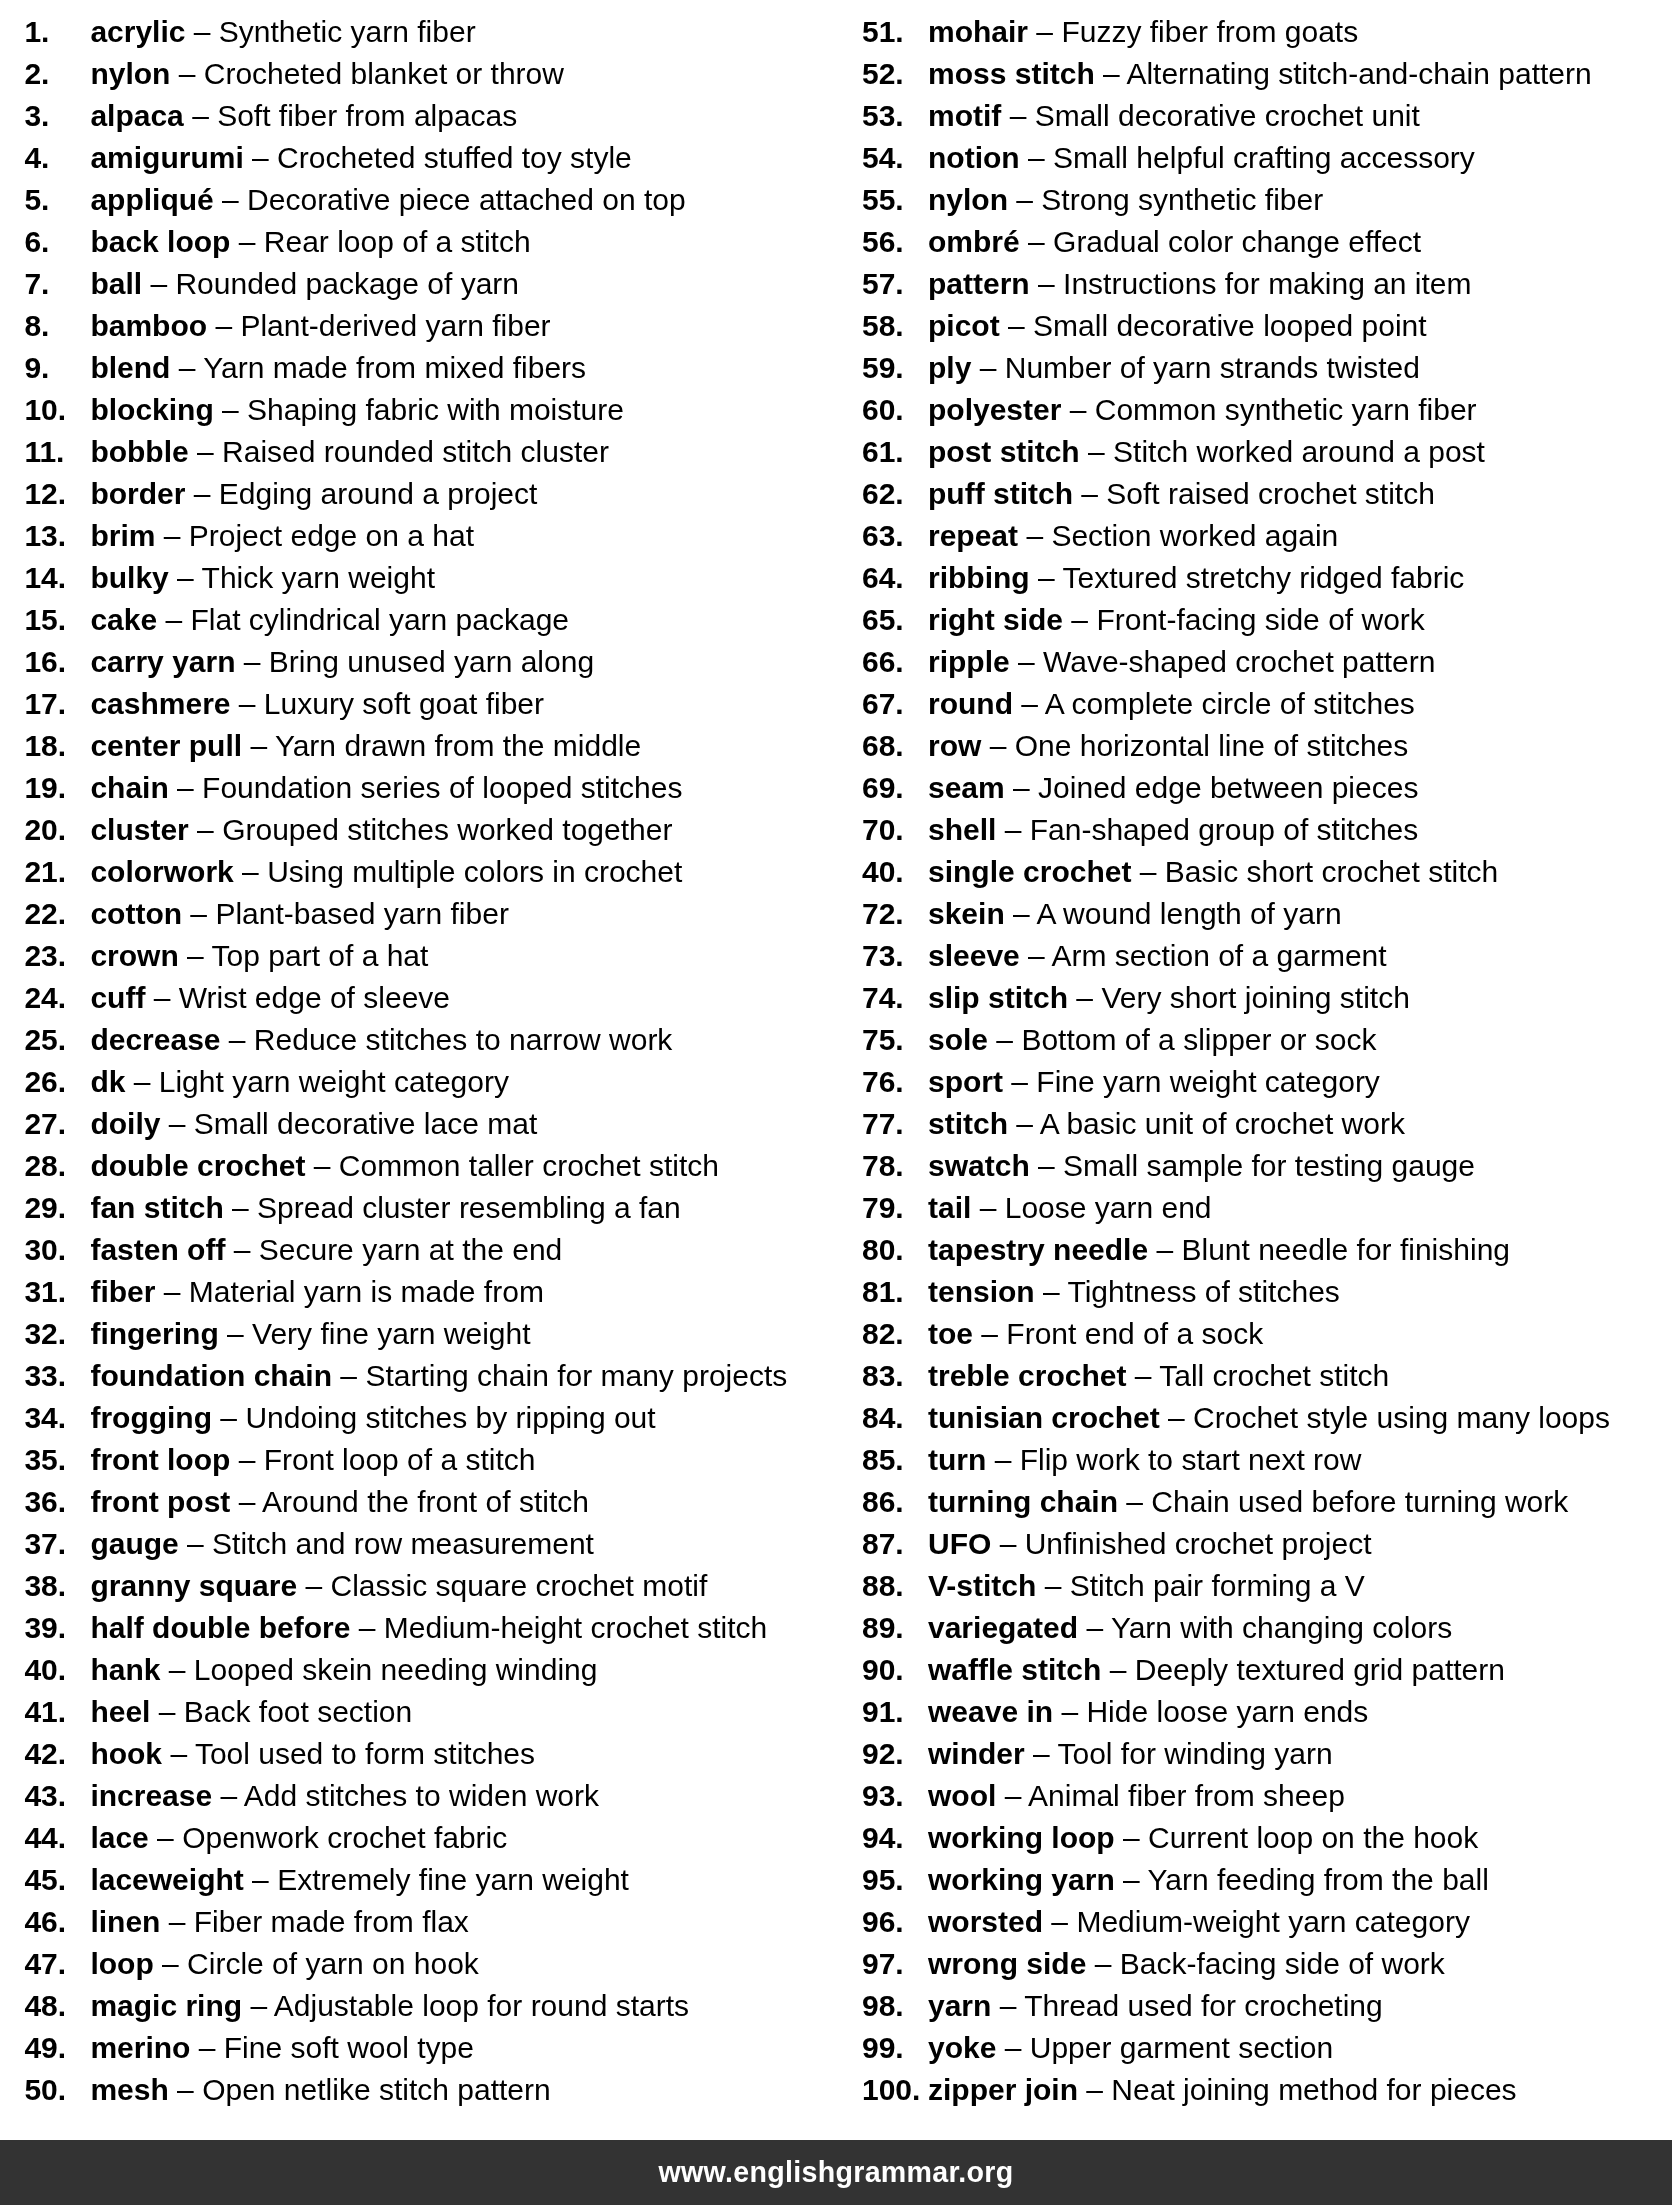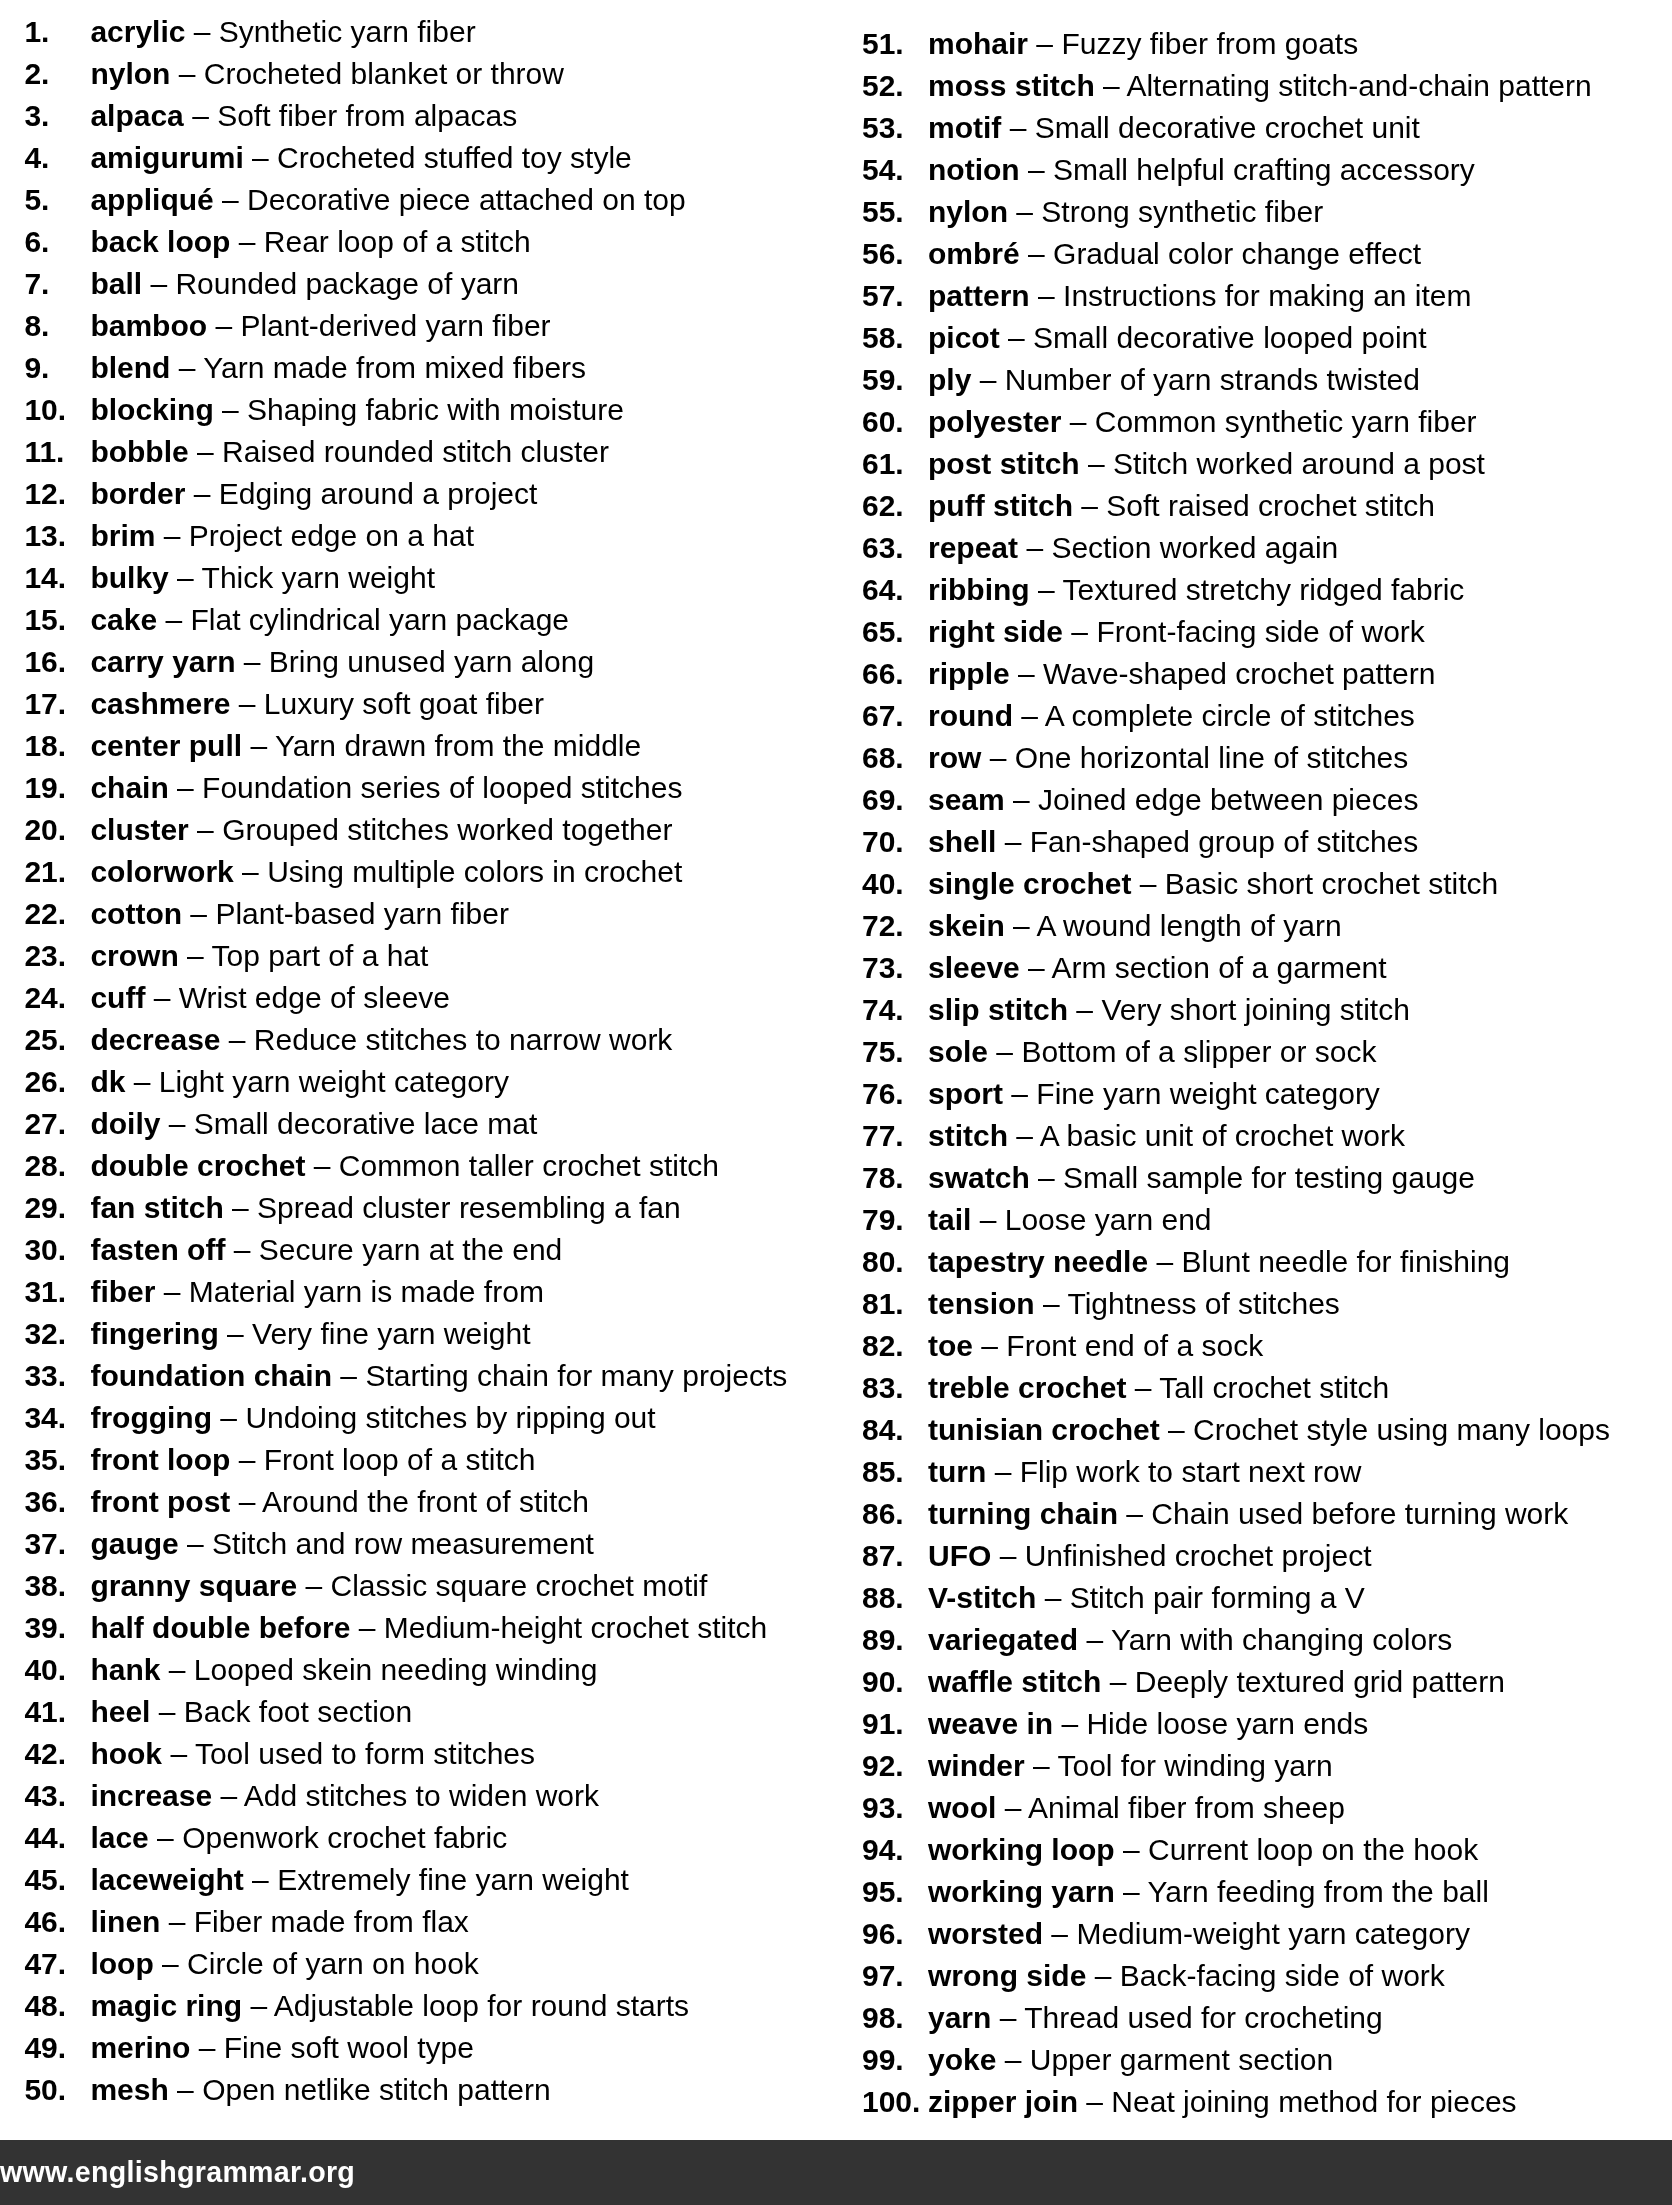--- a/index.html
+++ b/index.html
@@ -13,21 +13,21 @@
   }
   .columns {
     position: absolute;
     top: 11px;
     left: 0;
     display: flex;
     width: 1672px;
   }
   .col { width: 836px; box-sizing: border-box; }
   .col-left  { padding-left: 24.4px; }
-  .col-right { padding-left: 26px; margin-top: 12px; }
+  .col-right { padding-left: 26px; }
   .item {
     display: flex;
     align-items: baseline;
     height: 42px;
     line-height: 42px;
     font-size: 30px;
     color: #000000;
     white-space: nowrap;
   }
   .num {
@@ -38,21 +38,21 @@
   .item b { font-weight: bold; }
   .footer {
     position: absolute;
     left: 0;
     bottom: 0;
     width: 1672px;
     height: 65px;
     background: #333333;
     display: flex;
     align-items: center;
-    justify-content: flex-start;
+    justify-content: center;
   }
   .footer .url {
     color: #ffffff;
     font-weight: bold;
     font-size: 28.6px;
     letter-spacing: 0.3px;
   }
 </style>
 </head>
 <body>

